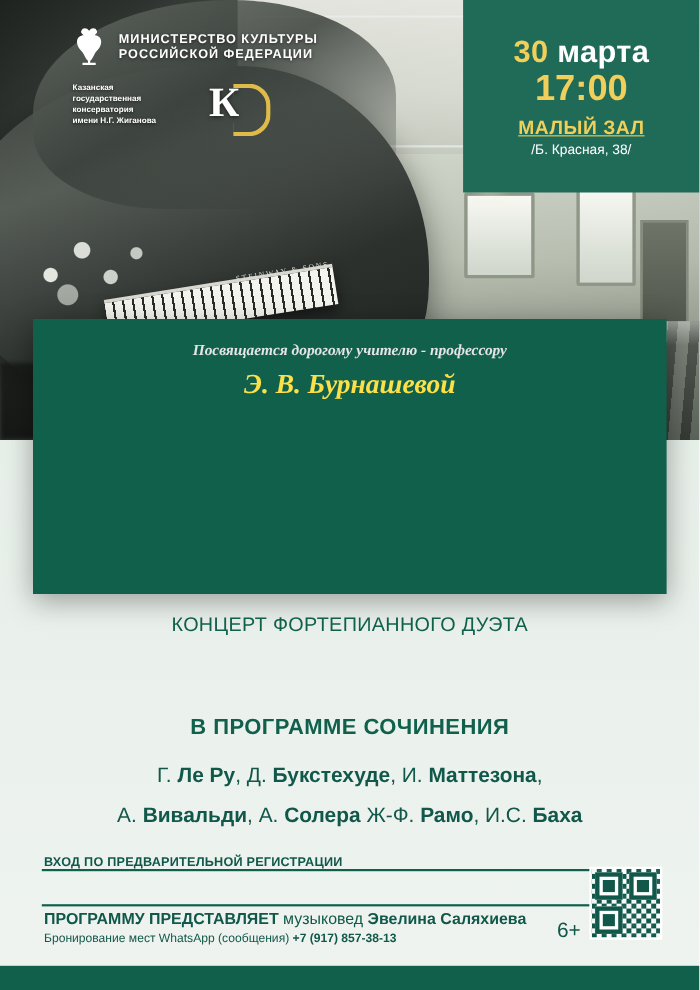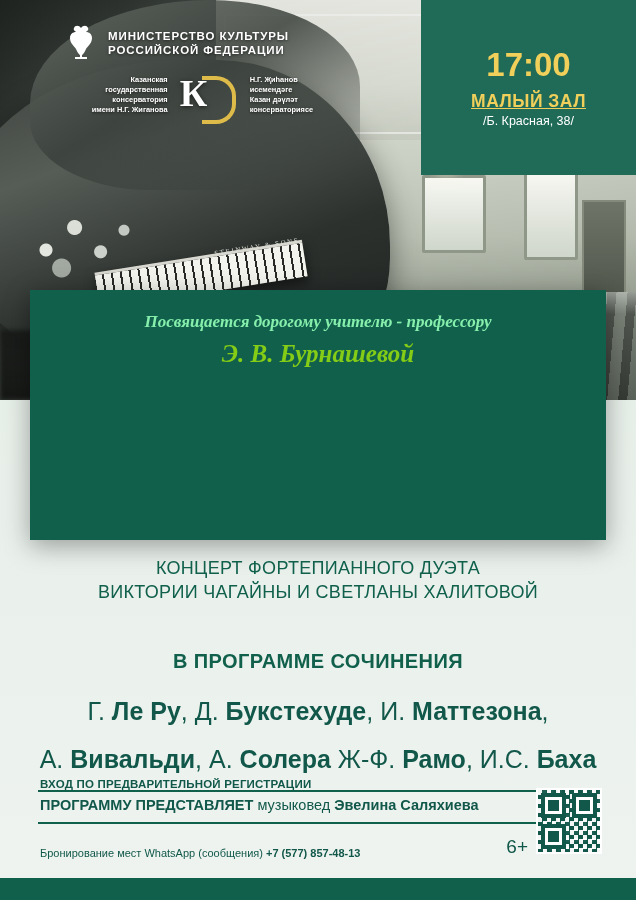--- a/index.html
+++ b/index.html
@@ -185,21 +185,20 @@
     margin-top: 4px;
     margin-left: 2px;
   }
   .conserv-left {
     color: #ffffff;
     font-size: 7.4px;
     font-weight: bold;
     line-height: 1.35;
     text-shadow: 0 1px 3px rgba(0,0,0,0.6);
     width: 112px;
-    text-align: right;
   }
   .kgk {
     position: relative;
     width: 58px; height: 46px;
     flex: none;
   }
   .kgk .k-letter {
     position: absolute;
     left: 0; top: 2px;
     font-family: "Liberation Serif", serif;
@@ -283,30 +282,30 @@
     font-size: 35px;
     font-weight: bold;
     letter-spacing: 1.2px;
     line-height: 1.18;
   }
   .dedication {
     margin-top: 22px;
     font-family: "Liberation Serif", serif;
     font-style: italic;
     font-weight: bold;
-    font-size: 17px;
-    color: #86efac;
+    font-size: 14px;
+    color: #e5e5e5;
   }
   .dedication-name {
     margin-top: 8px;
     font-family: "Liberation Serif", serif;
     font-style: italic;
     font-weight: bold;
     font-size: 25px;
-    color: #84cc16;
+    color: #fde047;
   }
 
   
   .concert {
     position: absolute;
     left: 0; right: 0; top: 556px;
     text-align: center;
     color: #10604c;
     font-size: 18px;
     font-weight: normal;
@@ -322,35 +321,35 @@
     color: #10604c;
     font-size: 20px;
     font-weight: bold;
     letter-spacing: 0.4px;
   }
   .composers {
     position: absolute;
     left: 0; right: 0; top: 688px;
     text-align: center;
     color: #11584a;
-    font-size: 25px;
+    font-size: 19px;
     line-height: 1.9;
   }
   .composers b { font-weight: bold; }
 
   
   .footer-rule {
     position: absolute;
     left: 38px; right: 38px; top: 790px;
     height: 2px;
     background: #10604c;
   }
   .presents {
     position: absolute;
-    left: 40px; top: 797px;
+    left: 40px; top: 828px;
     width: 470px;
     color: #11584a;
     font-size: 14.5px;
   }
   .presents b { font-weight: bold; }
   .footer-rule2 {
     position: absolute;
     left: 38px; right: 38px; top: 822px;
     height: 2px;
     background: #10604c;
@@ -457,40 +456,40 @@
     </div>
 
     <div class="conserv">
       <div class="conserv-left">
         Казанская<br>государственная<br>консерватория<br>имени Н.Г. Жиганова
       </div>
       <div class="kgk">
         <span class="k-letter">К</span>
         <span class="k-arc"></span>
       </div>
-      <div class="conserv-right">
-        Н.Г. Җиһанов<br>исемендәге<br>Казан дәүләт<br>консерваториясе
-      </div>
     </div>
   </div>
 
   <div class="date-panel">
+    <div class="date-line">
+      <span class="day">30</span>
+      <span>марта</span>
+    </div>
     <div class="time-line">17:00</div>
     <div class="hall-name">МАЛЫЙ ЗАЛ</div>
     <div class="hall-addr">/Б. Красная, 38/</div>
   </div>
 
   <div class="title-block">
     <div class="dedication">Посвящается дорогому учителю - профессору</div>
     <div class="dedication-name">Э. В. Бурнашевой</div>
   </div>
 
   <div class="concert">
     <div>КОНЦЕРТ ФОРТЕПИАННОГО ДУЭТА</div>
-    <div>ВИКТОРИИ ЧАГАЙНЫ И СВЕТЛАНЫ ХАЛИТОВОЙ</div>
   </div>
 
   <div class="program-head">В ПРОГРАММЕ СОЧИНЕНИЯ</div>
   <div class="composers">
     <div>
       Г. <b>Ле Ру</b>, Д. <b>Букстехуде</b>, И. <b>Маттезона</b>,
     </div>
     <div>
       А. <b>Вивальди</b>, А. <b>Солера</b> Ж-Ф. <b>Рамо</b>, И.С. <b>Баха</b>
     </div>
@@ -498,21 +497,21 @@
 
   <div class="footer-rule"></div>
   <div class="presents">
     <b>ПРОГРАММУ ПРЕДСТАВЛЯЕТ</b>
     <span>музыковед</span>
     <b>Эвелина Саляхиева</b>
   </div>
   <div class="footer-rule2"></div>
   <div class="reg">ВХОД ПО ПРЕДВАРИТЕЛЬНОЙ РЕГИСТРАЦИИ</div>
   <div class="booking">
-    Бронирование мест WhatsApp (сообщения) <b>+7 (577) 857-48-13</b>
+    Бронирование мест WhatsApp (сообщения) <b>+7 (917) 857-38-13</b>
   </div>
   <div class="age">6+</div>
 
   <div class="qr">
     <div class="qr-inner"></div>
     <div class="qr-eye tl"></div>
     <div class="qr-eye tr"></div>
     <div class="qr-eye bl"></div>
   </div>
 

